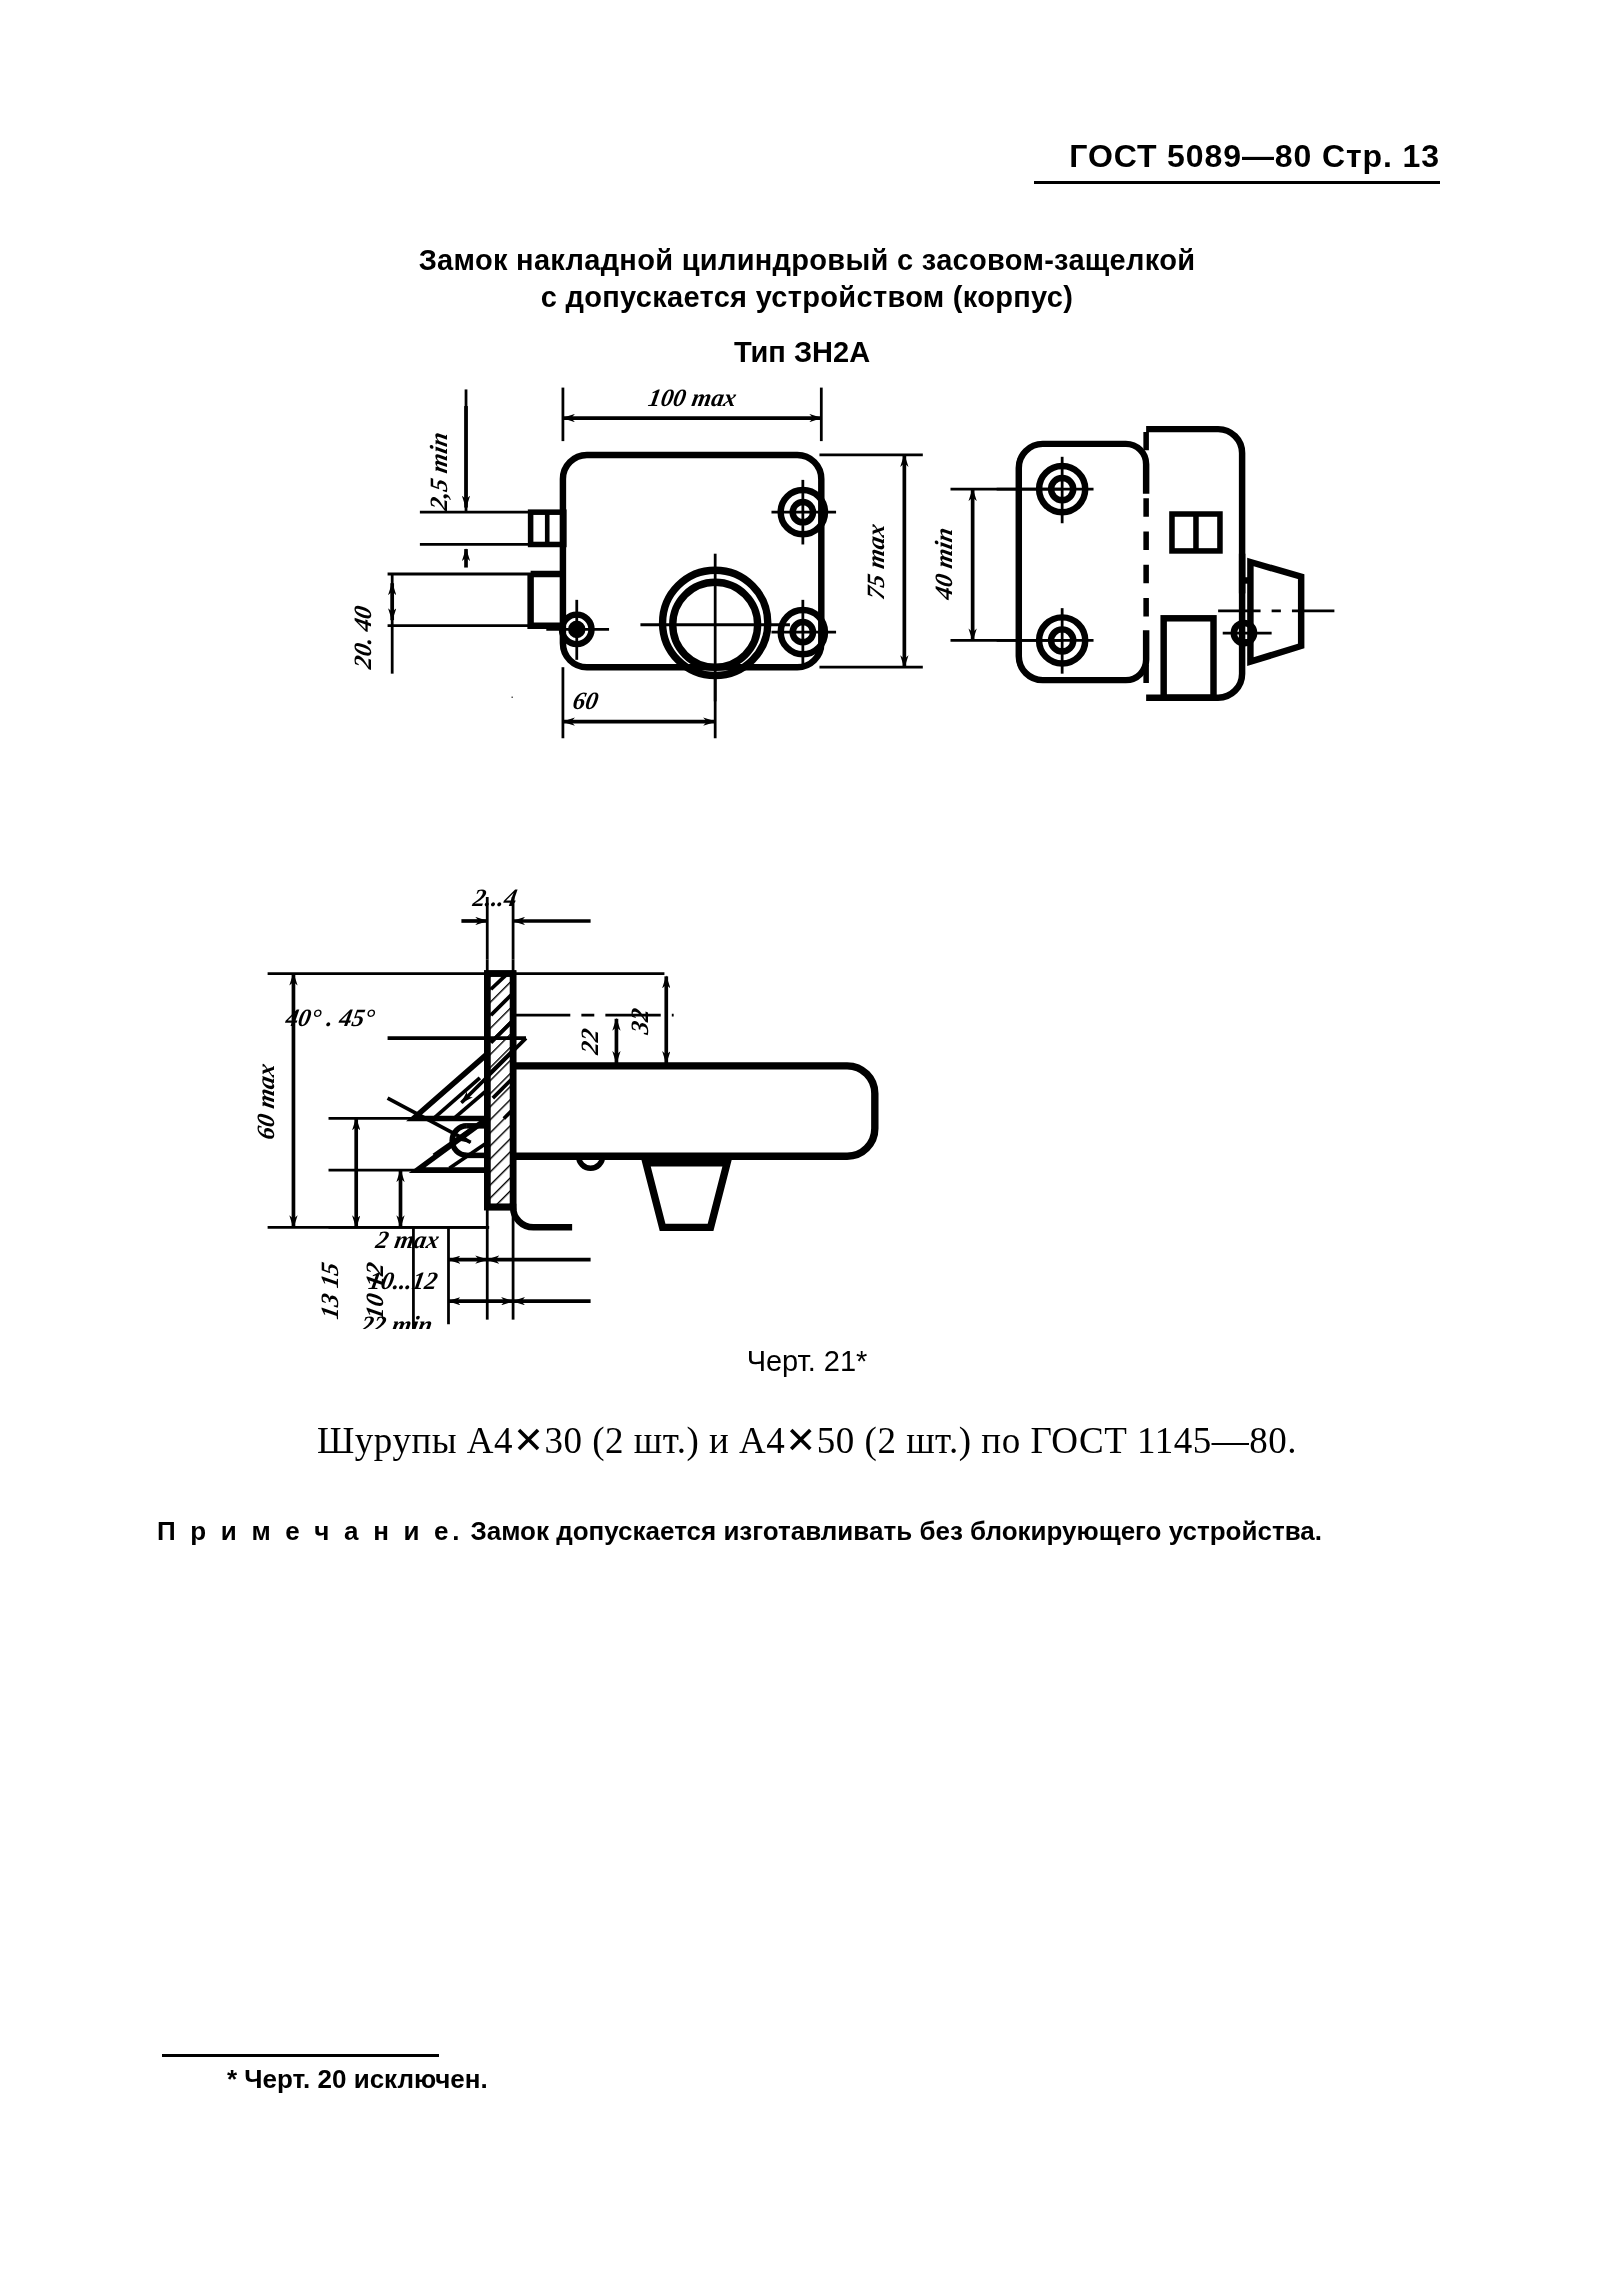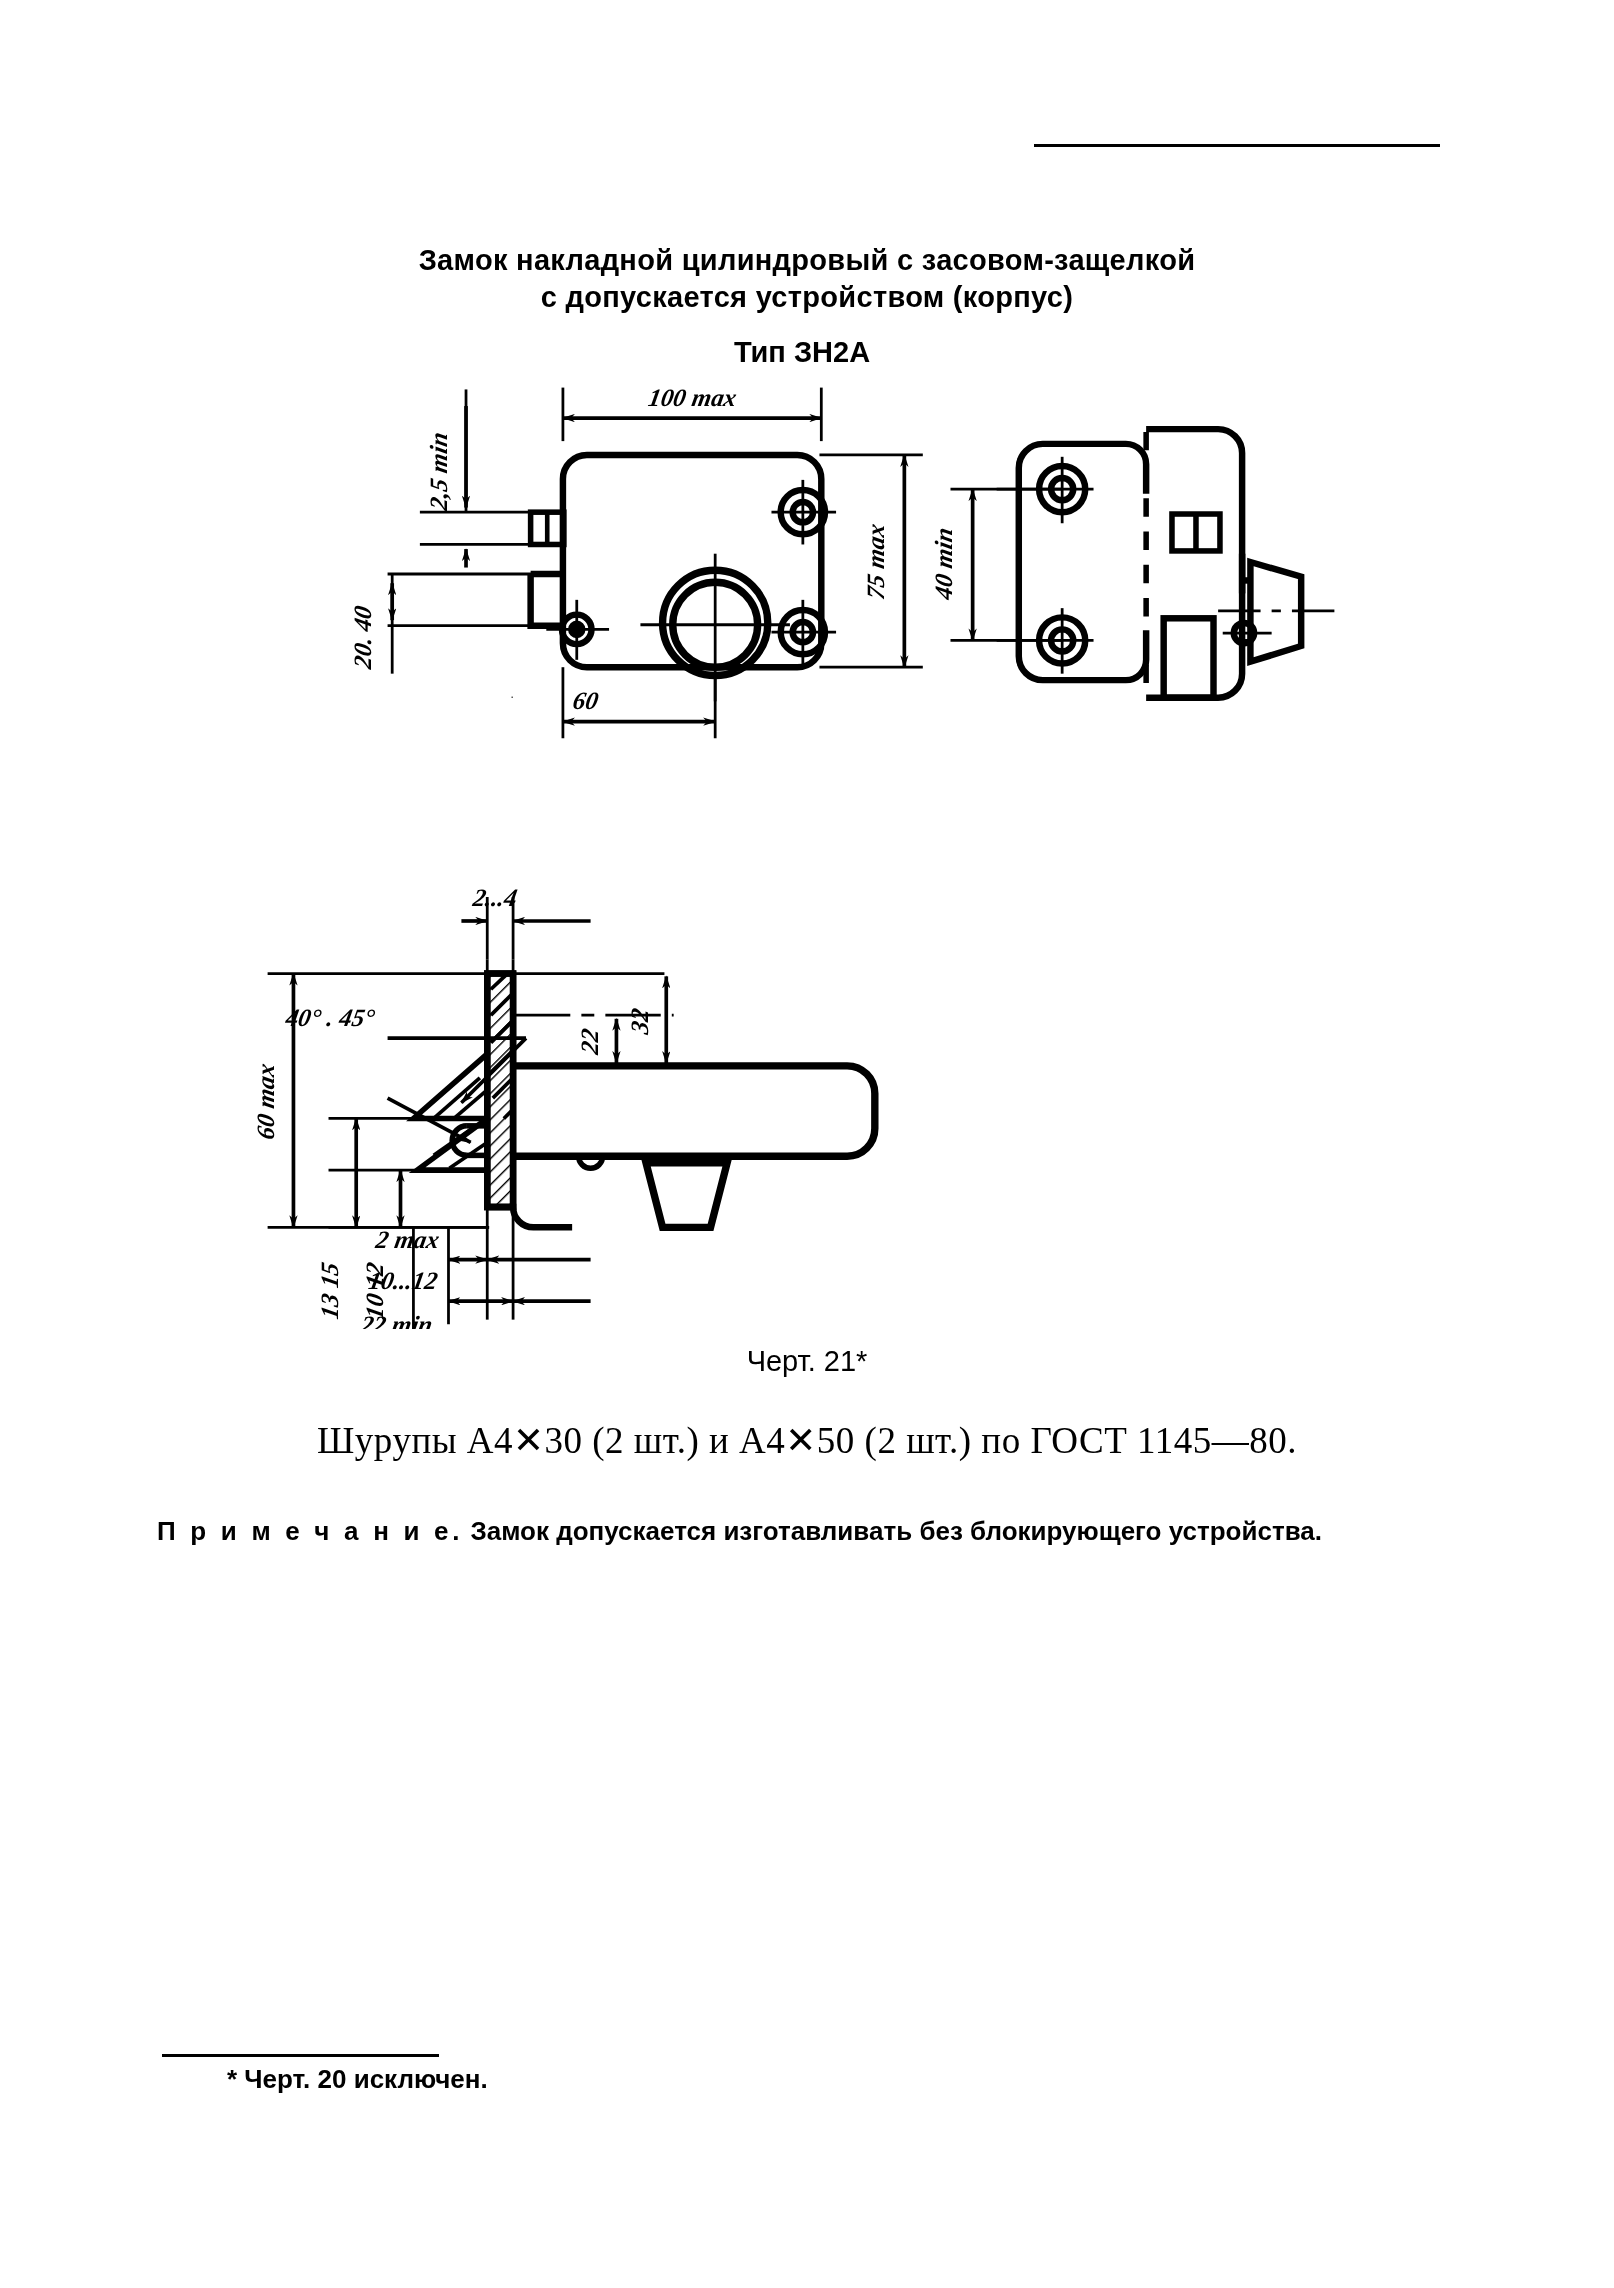--- a/index.html
+++ b/index.html
@@ -97,20 +97,21 @@
     font-size:27px;
     font-weight:bold;
   }
 </style>
 </head>
 <body>
 
 <div class="page">
 
   <div id="header">
+    <div class="htext">ГОСТ 5089—80 Стр. 13</div>
     <div class="hrule"></div>
   </div>
 
   <div id="title-block">
     <div class="tl">Замок накладной цилиндровый с засовом-защелкой</div>
     <div class="tl">с допускается устройством (корпус)</div>
   </div>
   <div id="type-line">Тип ЗН2А</div>
 
   <div id="drawing">

